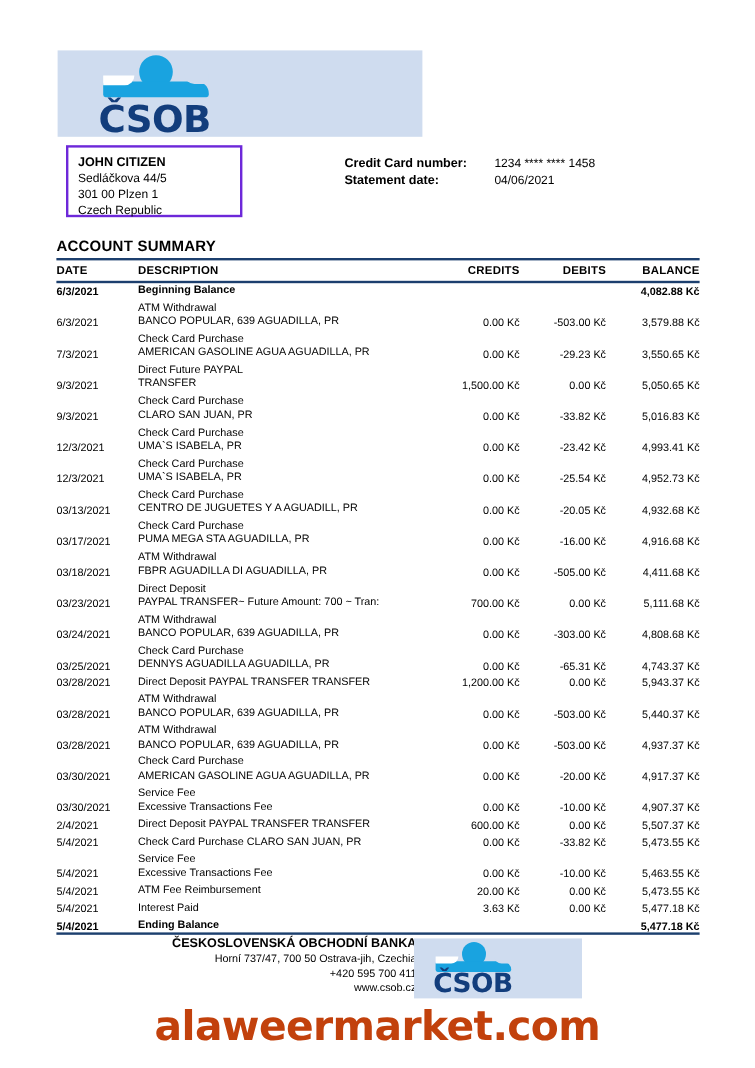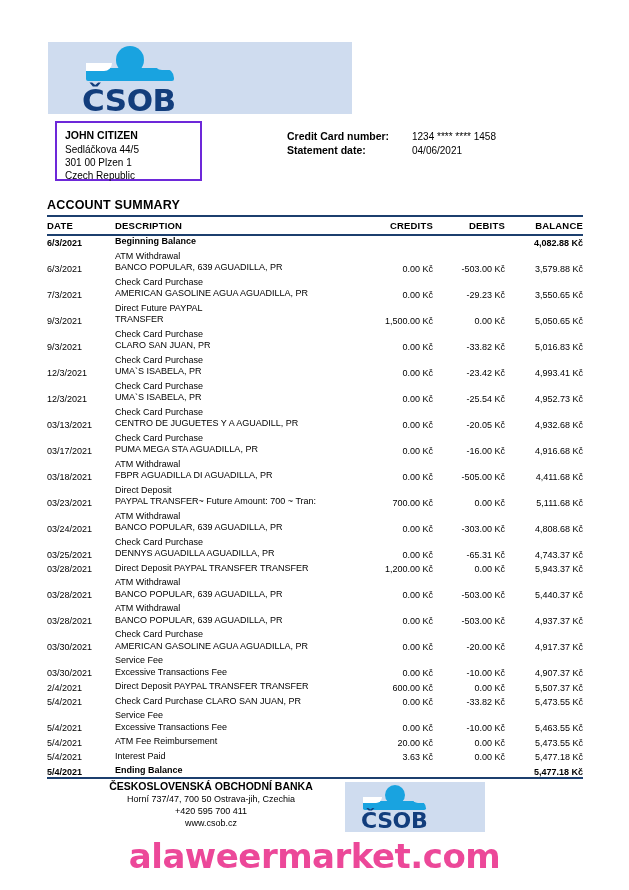--- a/index.html
+++ b/index.html
@@ -212,24 +212,24 @@
   .end-rule td {
     padding: 0;
     height: 2px;
     background: #1c3f6e;
   }
   .spacer-row td { height: 3px; padding: 0; }
 
   
   .footer-text {
     position: absolute;
-    left: 61px;
+    left: 47px;
     top: 779px;
     width: 300px;
-    text-align: center;
+    text-align: right;
   }
   .footer-bank {
     font-size: 10.5px;
     font-weight: bold;
     line-height: 14px;
   }
   .footer-line {
     font-size: 9px;
     line-height: 12px;
   }
@@ -606,15 +606,15 @@
   </div>
 
   <div class="footer-logo-band" style="background: rgb(207, 220, 239);">
     <div class="footer-logo-mark">
       <div class="footer-logo-circle" style="background: rgb(25, 163, 224);"></div>
       <div class="footer-logo-wave" style="--band: #cfdcef; background: rgb(25, 163, 224);"></div>
     </div>
     <div class="footer-logo-text" style="color: rgb(18, 61, 124);">ČSOB</div>
   </div>
 
-  <div class="watermark" style="color: #ec4899;">alaweermarket.com</div>
+  <div class="watermark" style="color: #c2410c;">alaweermarket.com</div>
 
 </div>
 
 </body></html>

